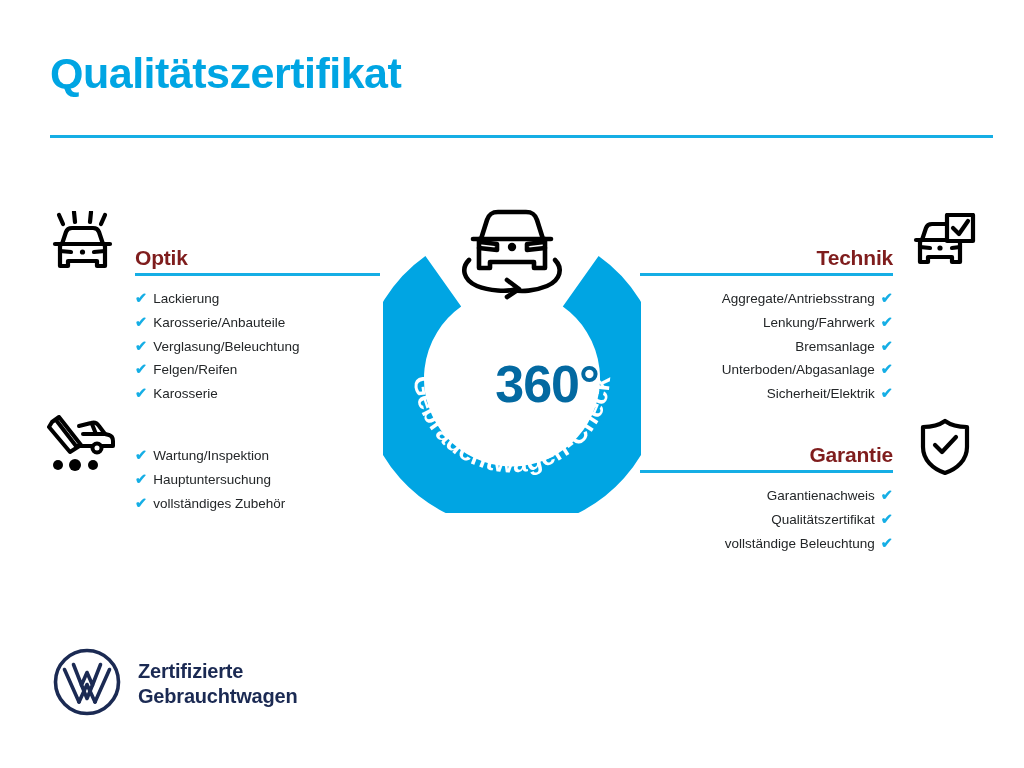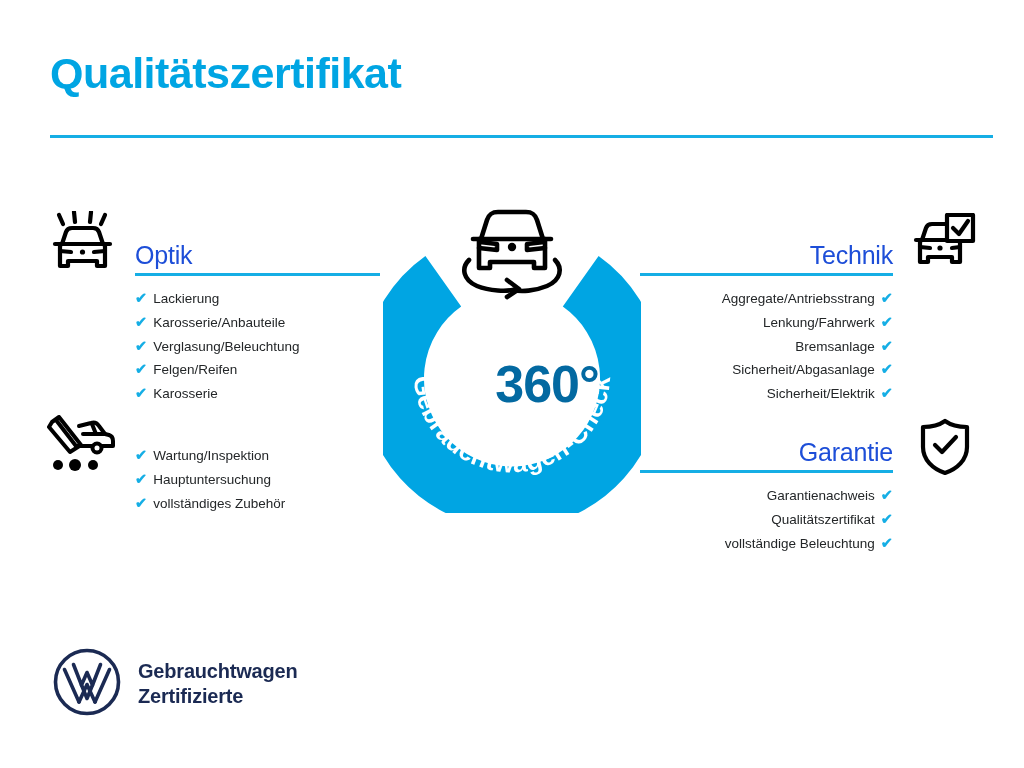--- a/index.html
+++ b/index.html
@@ -46,23 +46,23 @@
   .section {
     position: absolute;
   }
   .sec-head {
     position: relative;
     height: 40px;
   }
   .sec-title {
     position: absolute;
     bottom: 6px;
-    font-size: 25px;
-    font-weight: normal;
-    color: #1d4ed8;
+    font-size: 21px;
+    font-weight: bold;
+    color: #7f1d1d;
     letter-spacing: -0.2px;
     white-space: nowrap;
   }
   .sec-rule {
     position: absolute;
     bottom: 0;
     height: 3px;
     background: #15aee5;
   }
 
@@ -270,21 +270,21 @@
         </li>
       <li>
           <span>Lenkung/Fahrwerk</span>
           <span class="check">✔</span>
         </li>
       <li>
           <span>Bremsanlage</span>
           <span class="check">✔</span>
         </li>
       <li>
-          <span>Sicherheit/Abgasanlage</span>
+          <span>Unterboden/Abgasanlage</span>
           <span class="check">✔</span>
         </li>
       <li>
           <span>Sicherheit/Elektrik</span>
           <span class="check">✔</span>
         </li>
     </ul>
   </div>
 
   <div class="section right sec-garantie">
@@ -344,18 +344,18 @@
       <svg width="70" height="70" viewBox="0 0 70 70" fill="none" stroke="#1b2a53" stroke-width="3.6" stroke-linejoin="round" stroke-linecap="round">
         <circle cx="35" cy="35" r="31.5"></circle>
         <path d="M21.5 17.5 L29.5 38 L35 25.5 L40.5 38 L48.5 17.5"></path>
         <path d="M29.5 38 L35 51.5 L40.5 38"></path>
         <path d="M12.5 22.5 L27 55"></path>
         <path d="M57.5 22.5 L43 55"></path>
         <path d="M27 55 L35 37.5 L43 55"></path>
       </svg>
     </div>
     <div class="vw-text">
+      <div>Zertifizierte</div>
       <div>Gebrauchtwagen</div>
-      <div>Zertifizierte</div>
     </div>
   </div>
 
 </div>
 
 </body></html>

